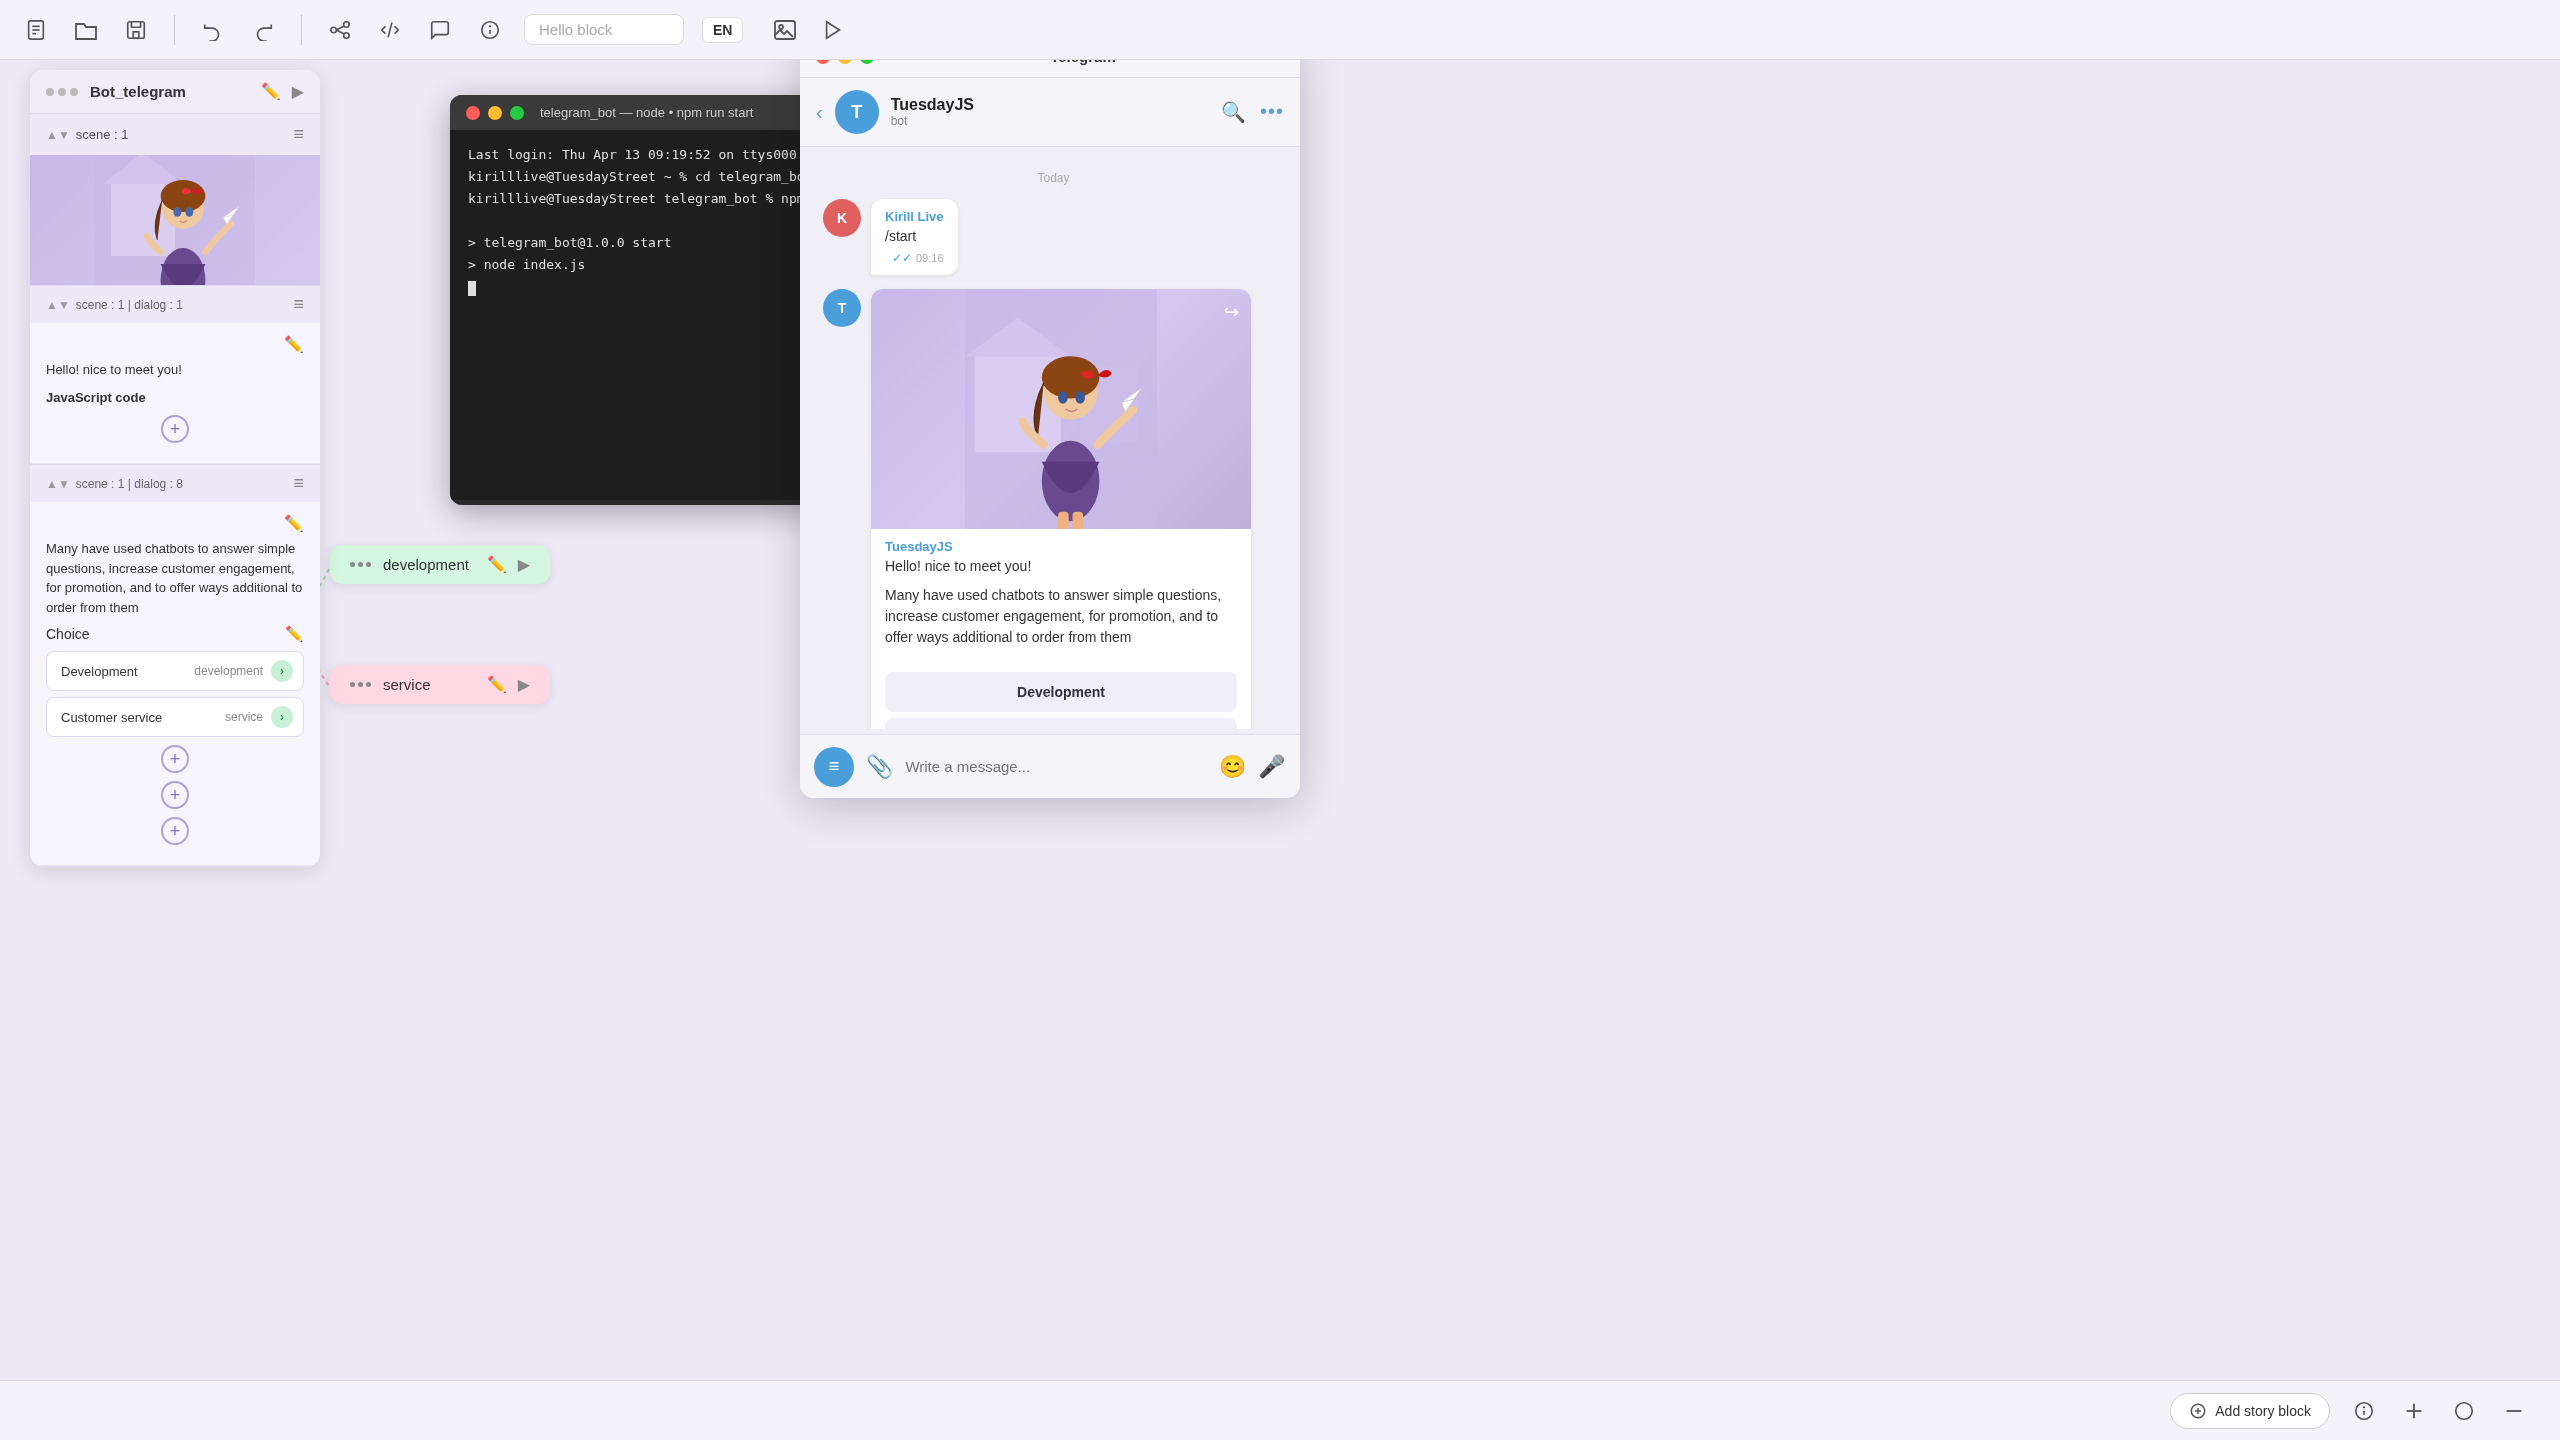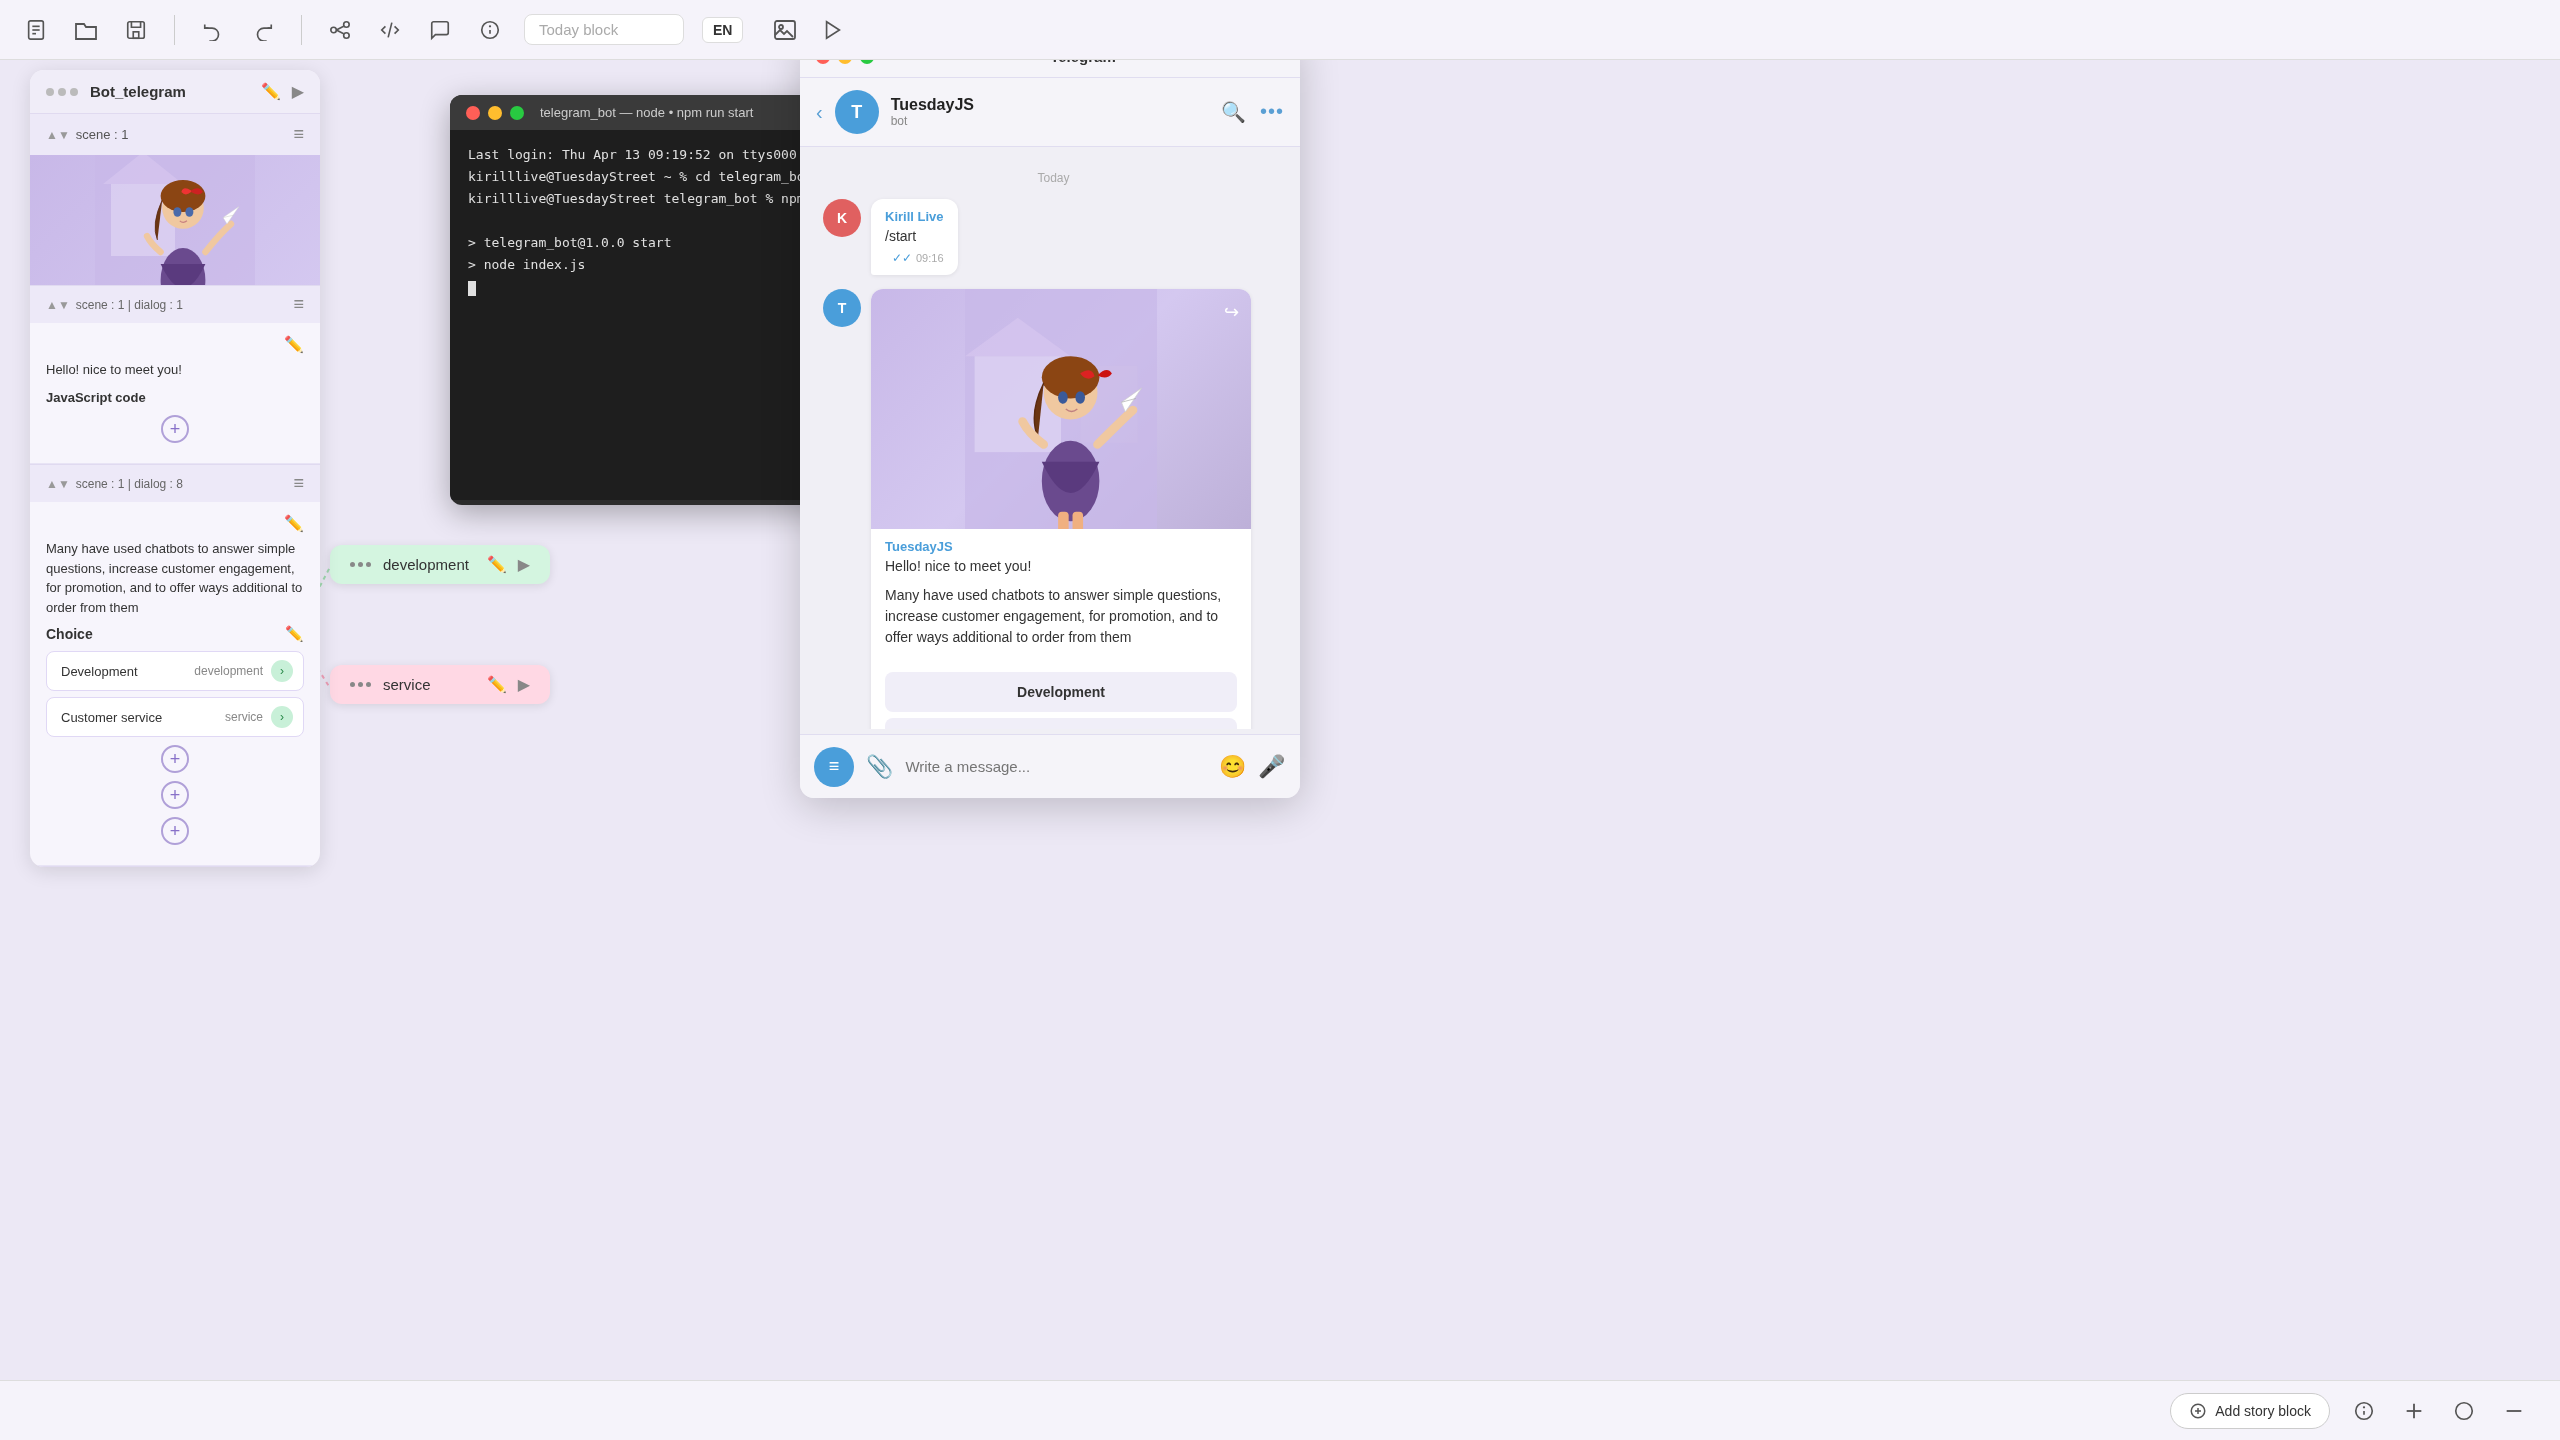--- a/index.html
+++ b/index.html
@@ -170,21 +170,21 @@
       font-size: 13px;
       color: #333;
       line-height: 1.5;
       margin-bottom: 8px;
     }
     .dialog-content strong {
       font-weight: 600;
     }
     .choice-label {
       font-size: 14px;
-      font-weight: 700;
+      font-weight: 400;
       color: #333;
       margin-bottom: 8px;
       display: flex;
       align-items: center;
       justify-content: space-between;
     }
     .choice-arrow {
       width: 22px; height: 22px;
       background: #c8f0d8;
       border-radius: 50%;
@@ -656,21 +656,21 @@
       <path d="M21 15a2 2 0 0 1-2 2H7l-4 4V5a2 2 0 0 1 2-2h14a2 2 0 0 1 2 2z"></path>
     </svg>
   </div>
   <div class="toolbar-icon">
     <svg width="22" height="22" viewBox="0 0 24 24" fill="none" stroke="#555" stroke-width="1.8">
       <circle cx="12" cy="12" r="9"></circle>
       <line x1="12" y1="8" x2="12" y2="8" stroke-width="2.5" stroke-linecap="round"></line>
       <line x1="12" y1="12" x2="12" y2="16"></line>
     </svg>
   </div>
-  <div class="search-block">Today block</div>
+  <div class="search-block">Hello block</div>
   <span class="lang-badge">EN</span>
   <div class="toolbar-right-icons">
     <div class="toolbar-icon">
       <svg width="24" height="22" viewBox="0 0 24 22" fill="none" stroke="#555" stroke-width="1.8">
         <rect x="2" y="2" width="20" height="18" rx="2"></rect>
         <circle cx="8" cy="8" r="2"></circle>
         <path d="M2 16l5-5 4 4 3-3 6 6"></path>
       </svg>
     </div>
     <div class="toolbar-icon">

